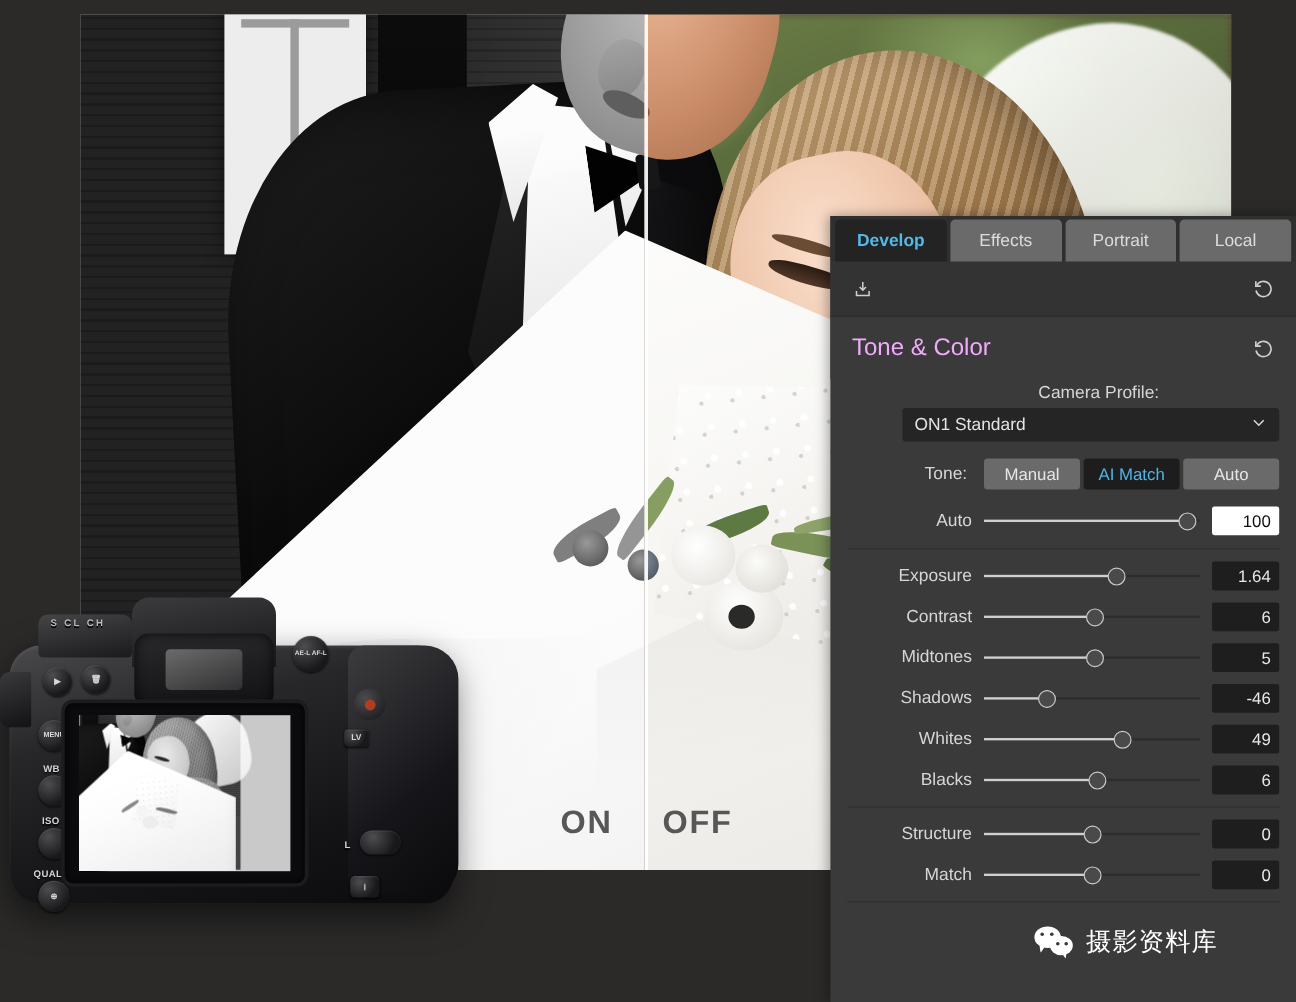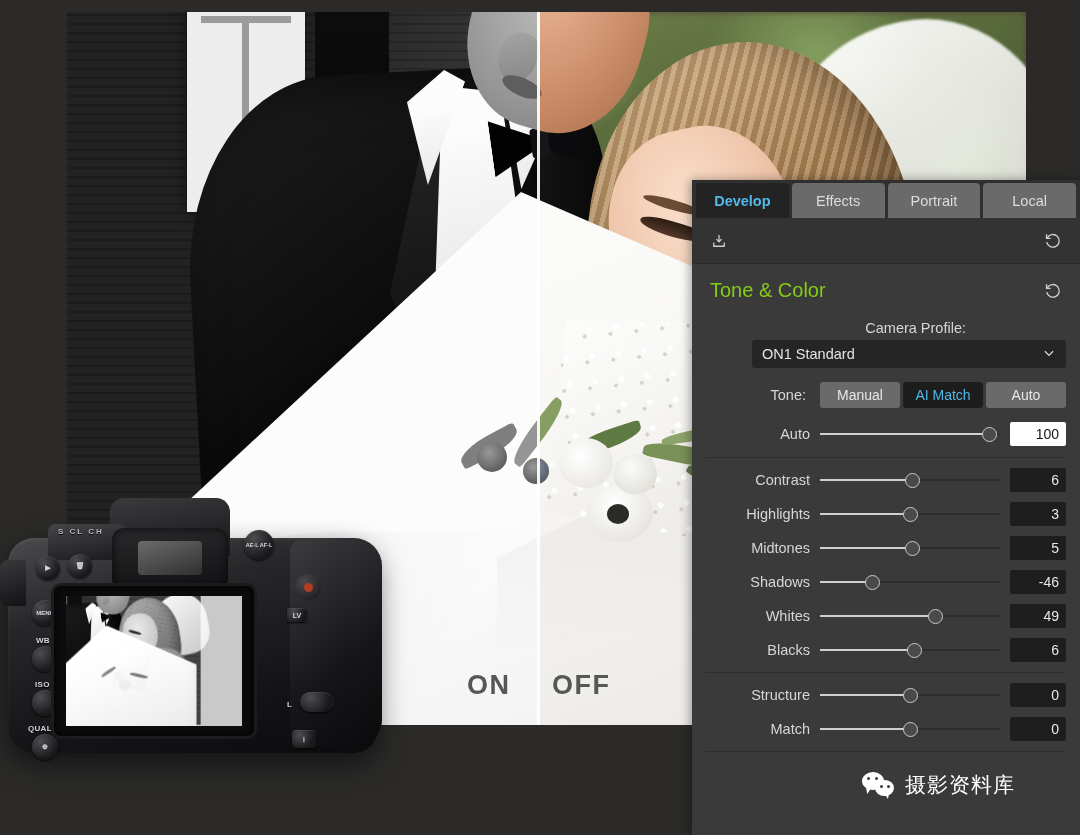--- a/index.html
+++ b/index.html
@@ -229,27 +229,26 @@
     background: linear-gradient(175deg,#2a2a2d,#111113);
     border-radius: 12px;
     box-shadow: inset 0 0 10px rgba(0,0,0,.8);
   }
   .cam-vf-glass {
     position: absolute; left: 26px; top: 13px; width: 64px; height: 34px;
     background: linear-gradient(160deg,#6b6b6b,#303032);
     border-radius: 4px;
   }
   .cam-dial {
-    position: absolute; left: 48px; top: 34px; width: 78px; height: 36px;
+    position: absolute; left: 32px; top: 34px; width: 78px; height: 36px;
     background: linear-gradient(170deg,#454548,#1a1a1d);
     border-radius: 8px 8px 4px 4px;
     font-size: 8px; color: #b9b9bd; letter-spacing: 2px;
     padding: 3px 0 0 10px; font-weight: 700;
     text-shadow: 0 1px 0 #000;
-    margin-top: 12px;
   }
   .cam-screen {
     position: absolute; left: 54px; top: 108px; width: 200px; height: 150px;
     background: #0c0c0e; border-radius: 7px;
     box-shadow: inset 0 0 8px rgba(0,0,0,.9), 0 0 0 3px #1c1c1f;
     padding: 8px;
   }
   .cam-screen-img {
     position: absolute; left: 12px; top: 10px; width: 176px; height: 130px;
     overflow: hidden; background: #c9c9c9;
@@ -313,21 +312,21 @@
     border-bottom: 1px solid #2b2b2b;
   }
   .icon-btn {
     width: 26px; height: 26px; display: flex; align-items: center; justify-content: center;
     cursor: pointer; color: #cfcfcf;
   }
   .section-head {
     height: 52px; display: flex; align-items: center; justify-content: space-between;
     padding: 0 14px 0 18px; background: #3a3a3a;
   }
-  .section-title { font-size: 20px; color: #84cc16; font-weight: 400; }
+  .section-title { font-size: 20px; color: #f0abfc; font-weight: 400; }
 
   .row { display: flex; align-items: center; padding: 0 14px 0 0; }
   .profile-label { text-align: right; width: 100%; padding: 4px 100px 4px 0; font-size: 14.5px; color: #d6d6d6; }
   .profile-wrap { padding: 0 14px 10px 60px; }
   .select {
     height: 28px; background: #252525; border-radius: 3px;
     display: flex; align-items: center; justify-content: space-between;
     padding: 0 10px; color: #e4e4e4; font-size: 14.5px; cursor: pointer;
   }
 
@@ -608,40 +607,40 @@
       <div class="track">
         <div class="track-bg"></div>
         <div class="track-fill" style="width: 94%;"></div>
         <div class="thumb" style="left: 94%;"></div>
       </div>
       <div class="val active">100</div>
     </div>
 
     <div class="divider"></div>
 
+    <div class="slider-row">
+      <div class="s-label">Exposure</div>
+      <div class="track">
+        <div class="track-bg"></div>
+          <div class="track-fill" style="width: 61%;"></div>
+        <div class="thumb" style="left: 61%;"></div>
+      </div>
+      <div class="val">1.64</div>
+    </div>
 
     <div class="slider-row">
       <div class="s-label">Contrast</div>
       <div class="track">
         <div class="track-bg"></div>
           <div class="track-fill" style="width: 51%;"></div>
         <div class="thumb" style="left: 51%;"></div>
       </div>
       <div class="val">6</div>
     </div>
 
-    <div class="slider-row">
-      <div class="s-label">Highlights</div>
-      <div class="track">
-        <div class="track-bg"></div>
-          <div class="track-fill" style="width: 50%;"></div>
-        <div class="thumb" style="left: 50%;"></div>
-      </div>
-      <div class="val">3</div>
-    </div>
 
     <div class="slider-row">
       <div class="s-label">Midtones</div>
       <div class="track">
         <div class="track-bg"></div>
           <div class="track-fill" style="width: 51%;"></div>
         <div class="thumb" style="left: 51%;"></div>
       </div>
       <div class="val">5</div>
     </div>

